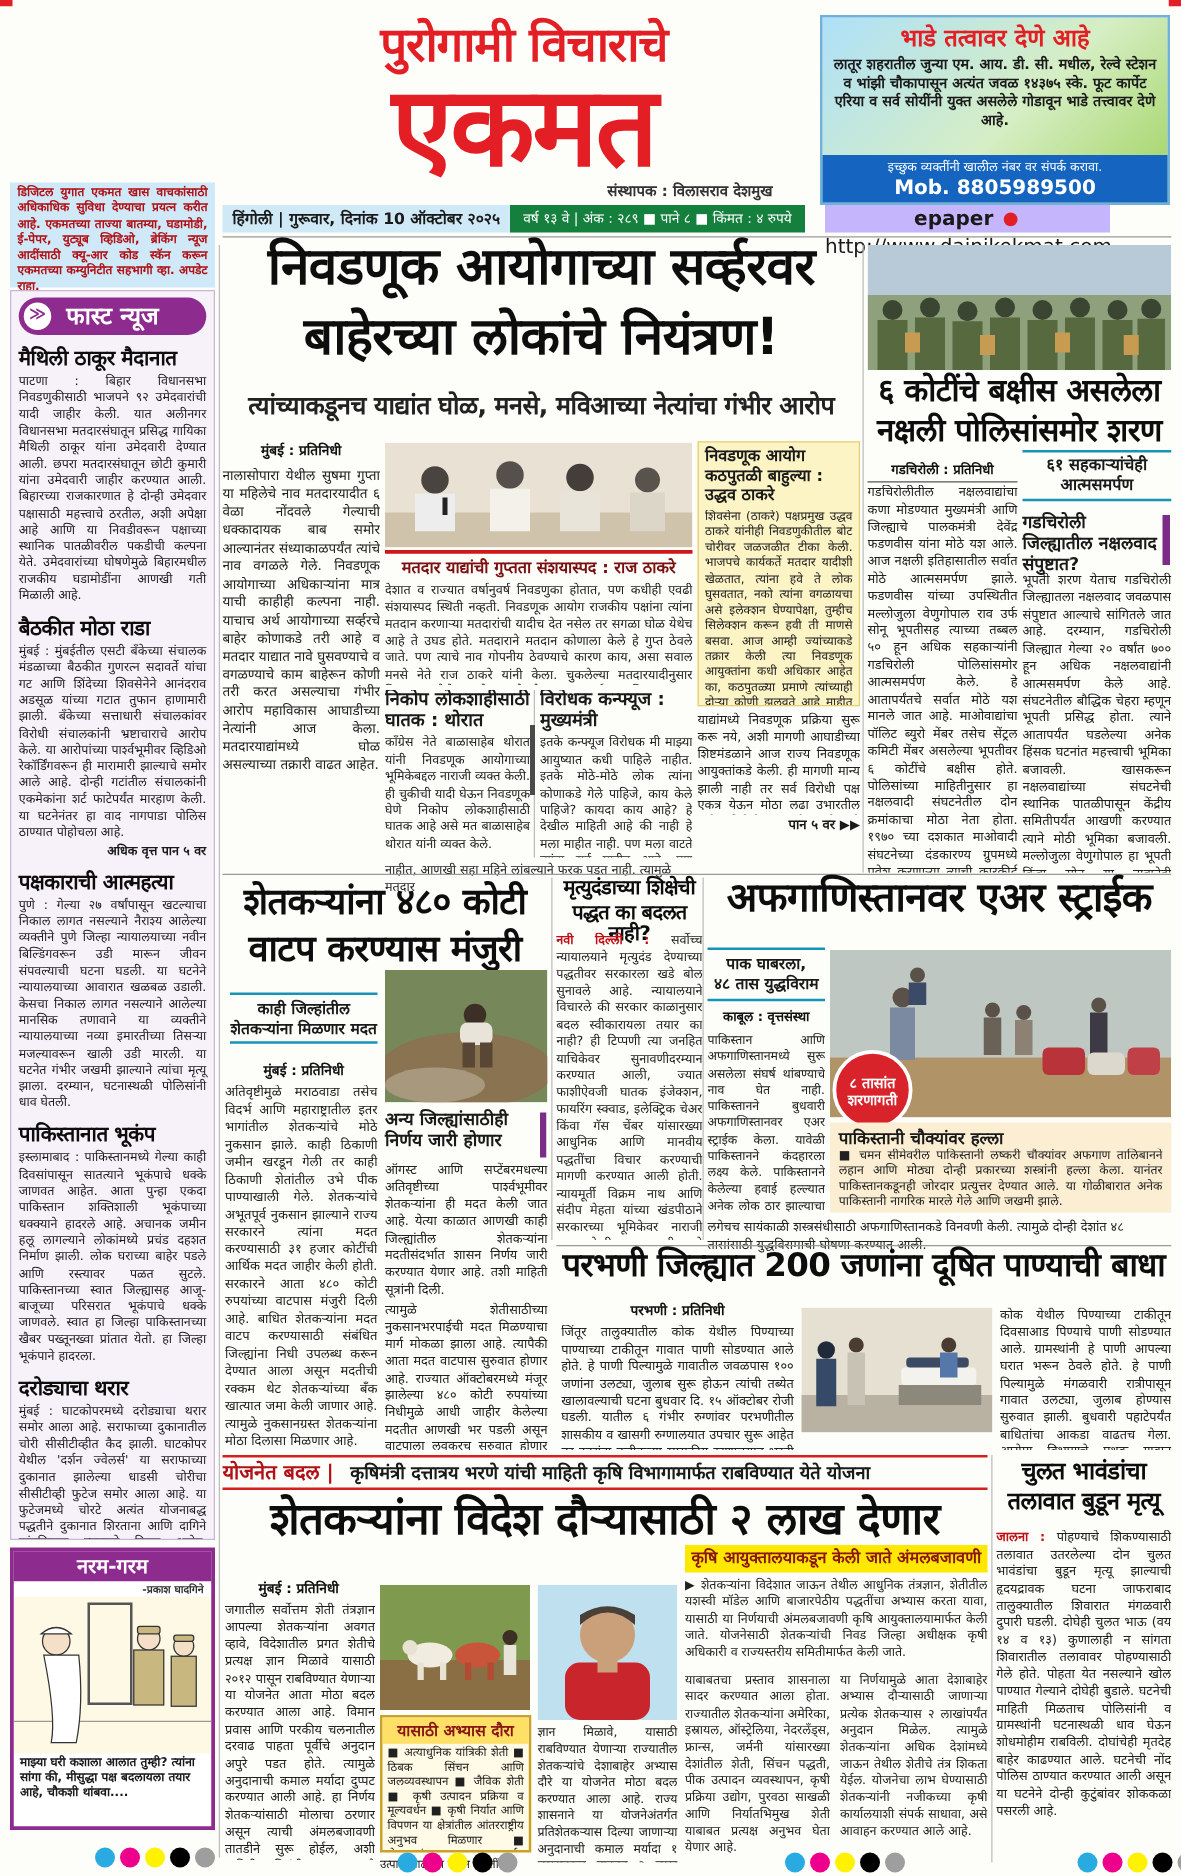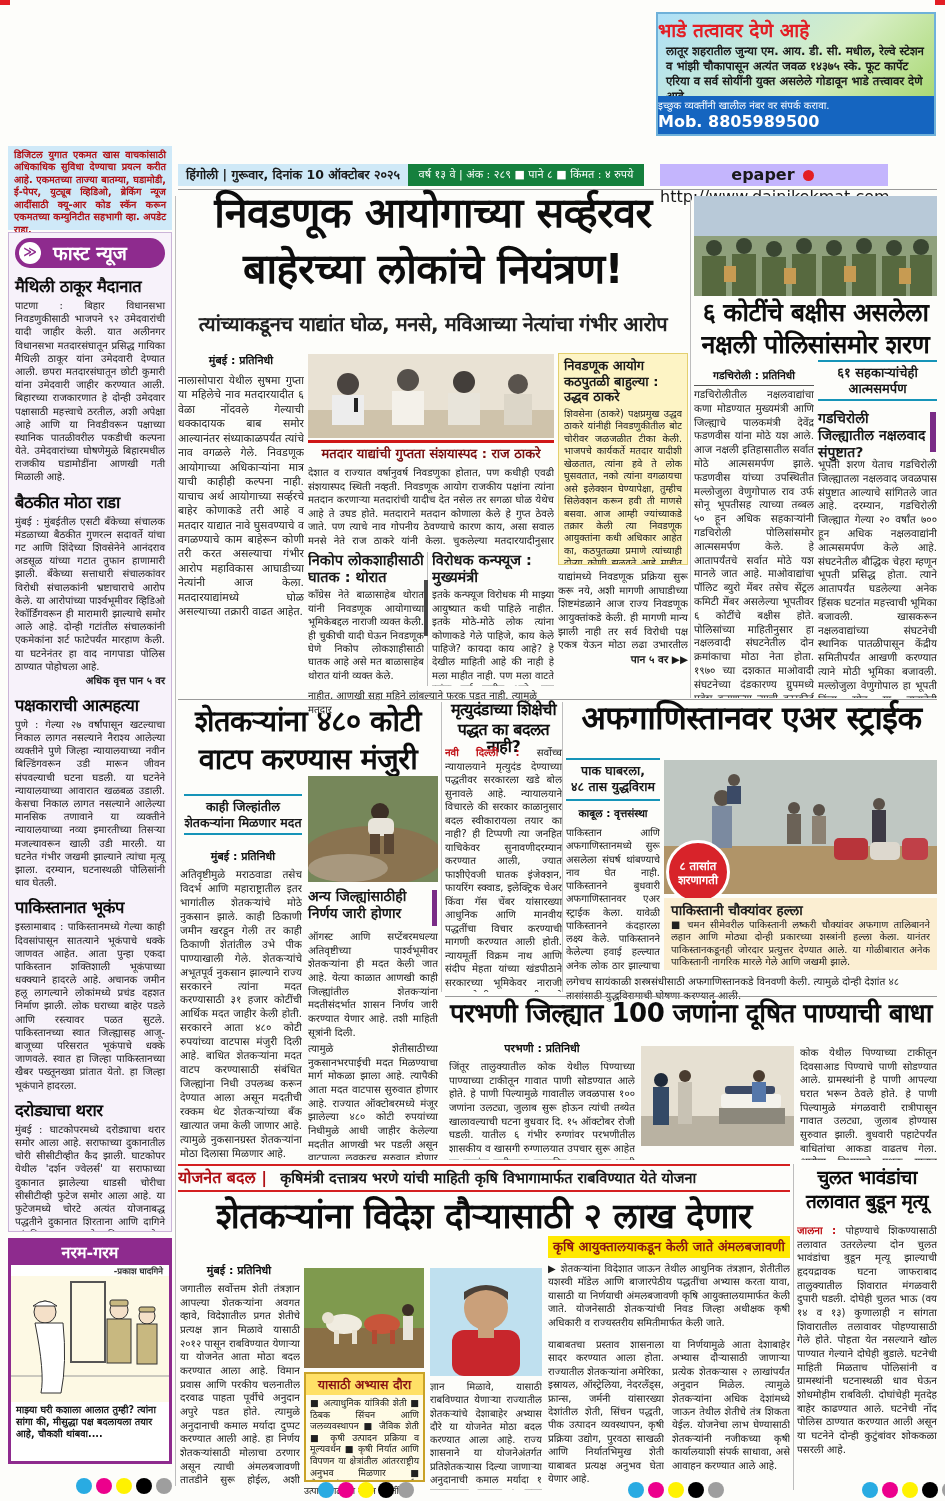--- a/index.html
+++ b/index.html
@@ -42,22 +42,27 @@
 </head>
 <body>
 
 <div id="page">
 
   <div class="abs" style="left:0;top:0;width:10px;height:5px;background:#e31e24"></div>
   <div class="abs" style="left:935px;top:0;width:10px;height:5px;background:#e31e24"></div>
 
   <div class="abs j" style="left:8px;top:146px;width:164px;height:84px;background:#cfe9f8;color:#b01116;font-size:9.6px;line-height:1.3;padding:3px 6px;box-sizing:border-box;font-weight:bold">डिजिटल युगात एकमत खास वाचकांसाठी अधिकाधिक सुविधा देण्याचा प्रयत्न करीत आहे. एकमतच्या ताज्या बातम्या, घडामोडी, ई-पेपर, युट्यूब व्हिडिओ, ब्रेकिंग न्यूज आदींसाठी क्यू-आर कोड स्कॅन करून एकमतच्या कम्युनिटीत सहभागी व्हा. अपडेट राहा.</div>
 
-
-  <div class="abs" style="left:656px;top:12px;width:280px;height:124px;border:2px solid #6fb1d9;background:linear-gradient(135deg,#aee0f8 0%,#d6eec4 55%,#9fd35f 100%);box-sizing:border-box;">
+  <div class="abs c" style="left:180px;top:8px;width:478px">
+    <div class="tagline">पुरोगामी विचाराचे</div>
+    <div class="mast">एकमत</div>
+    <div class="founder" style="text-align:right;padding-right:40px">संस्थापक : विलासराव देशमुख</div>
+  </div>
+
+  <div class="abs" style="left:656px;top:12px;width:280px;height:152px;border:2px solid #6fb1d9;background:linear-gradient(135deg,#aee0f8 0%,#d6eec4 55%,#9fd35f 100%);box-sizing:border-box;text-align:center">
     <div style="font-size:19px;font-weight:800;color:#e31e24;margin-top:3px">भाडे तत्वावर देणे आहे</div>
     <div style="font-size:11.5px;font-weight:bold;color:#1a1a1a;line-height:1.3;padding:1px 8px">लातूर शहरातील जुन्या एम. आय. डी. सी. मधील, रेल्वे स्टेशन व भांझी चौकापासून अत्यंत जवळ १४३७५ स्के. फूट कार्पेट एरिया व सर्व सोयींनी युक्त असलेले गोडावून भाडे तत्त्वावर देणे आहे.</div>
     <div class="abs" style="left:0;bottom:0;width:100%;height:38px;background:#1565c0;color:#fff">
       <div style="font-size:10px;margin-top:2px">इच्छुक व्यक्तींनी खालील नंबर वर संपर्क करावा.</div>
       <div style="font-size:16px;font-weight:800">Mob. 8805989500</div>
     </div>
   </div>
 
   <div class="abs b" style="left:178px;top:164px;width:250px;height:22px;background:#cfe9f7;font-size:12.5px;line-height:22px;padding-left:8px;box-sizing:border-box">हिंगोली | गुरूवार, दिनांक 10 ऑक्टोबर २०२५</div>
   <div class="abs c" style="left:408px;top:164px;width:236px;height:22px;background:#15803d;color:#fff;font-size:11px;line-height:22px">वर्ष १३ वे | अंक : २८९ ■ पाने ८ ■ किंमत : ४ रुपये</div>
@@ -249,21 +254,21 @@
     <div>८ तासांत</div>
     <div>शरणागती</div>
   </div>
   <div class="abs" style="left:664px;top:898px;width:273px;height:72px;background:#fbeed2;box-sizing:border-box;padding:3px 7px;overflow:hidden">
     <div style="font-size:13.5px;font-weight:800">पाकिस्तानी चौक्यांवर हल्ला</div>
     <div class="bd" style="font-size:9.8px;line-height:1.26">■ चमन सीमेवरील पाकिस्तानी लष्करी चौक्यांवर अफगाण तालिबानने लहान आणि मोठ्या दोन्ही प्रकारच्या शस्त्रांनी हल्ला केला. यानंतर पाकिस्तानकडूनही जोरदार प्रत्युत्तर देण्यात आले. या गोळीबारात अनेक पाकिस्तानी नागरिक मारले गेले आणि जखमी झाले.</div>
   </div>
   <div class="abs" style="left:566px;top:974px;width:371px;font-size:10.2px;color:#222">लगेचच सायंकाळी शस्त्रसंधीसाठी अफगाणिस्तानकडे विनवणी केली.       त्यामुळे दोन्ही देशांत ४८ तासांसाठी युद्धविरामाची घोषणा करण्यात आली.</div>
 
   <div class="abs rule" style="left:445px;top:996px;width:492px;height:1px"></div>
-  <div class="abs c hl" style="left:445px;top:1000px;width:492px;font-size:26px">परभणी जिल्ह्यात 100 जणांना दूषित पाण्याची बाधा</div>
+  <div class="abs c hl" style="left:445px;top:1000px;width:492px;font-size:26px">परभणी जिल्ह्यात 200 जणांना दूषित पाण्याची बाधा</div>
   <div class="abs byline" style="left:449px;top:1040px;width:186px">परभणी : प्रतिनिधी</div>
   <div class="abs bd" style="left:449px;top:1060px;width:186px;height:100px;font-size:10.2px">जिंतूर तालुक्यातील कोक येथील पिण्याच्या पाण्याच्या टाकीतून गावात पाणी सोडण्यात आले होते. हे पाणी पिल्यामुळे गावातील जवळपास १०० जणांना उलट्या, जुलाब सुरू होऊन त्यांची तब्येत खालावल्याची घटना बुधवार दि. १५ ऑक्टोबर रोजी घडली. यातील ६ गंभीर रुग्णांवर परभणीतील शासकीय व खासगी रुग्णालयात उपचार सुरू आहेत तर इतरांना नजीकच्या शासकीय रुग्णालयात भरती करण्यात आले आहे.</div>
   <div class="abs photo" style="left:641px;top:1046px;width:153px;height:100px">
     <svg viewBox="0 0 153 100" preserveAspectRatio="none">
       <rect width="153" height="100" fill="#e6e0d2"></rect>
       <rect y="70" width="153" height="30" fill="#b9b2a2"></rect>
       <rect x="80" y="48" width="60" height="14" rx="3" fill="#f4f2ec"></rect>
         <rect x="84" y="40" width="50" height="8" rx="3" fill="#3c4a66"></rect>
       <rect x="78" y="62" width="66" height="16" fill="#8c887c"></rect>
       <circle cx="20" cy="34" r="7" fill="#1f2a3a"></circle>

